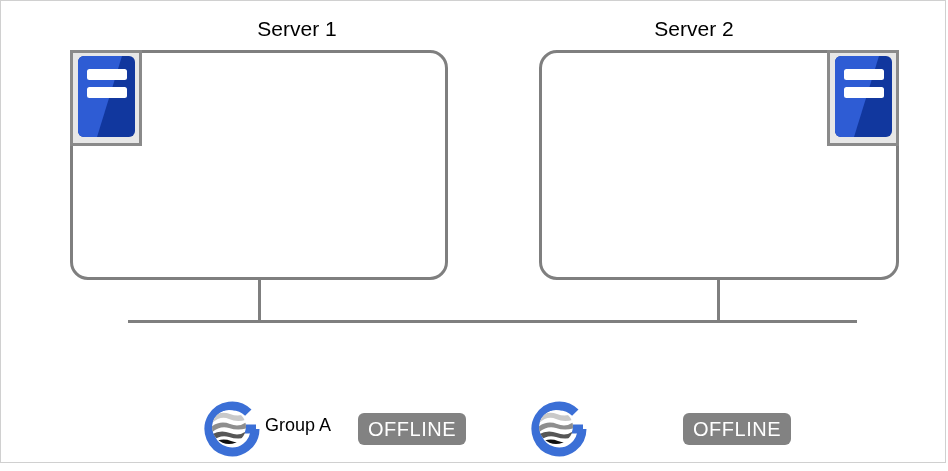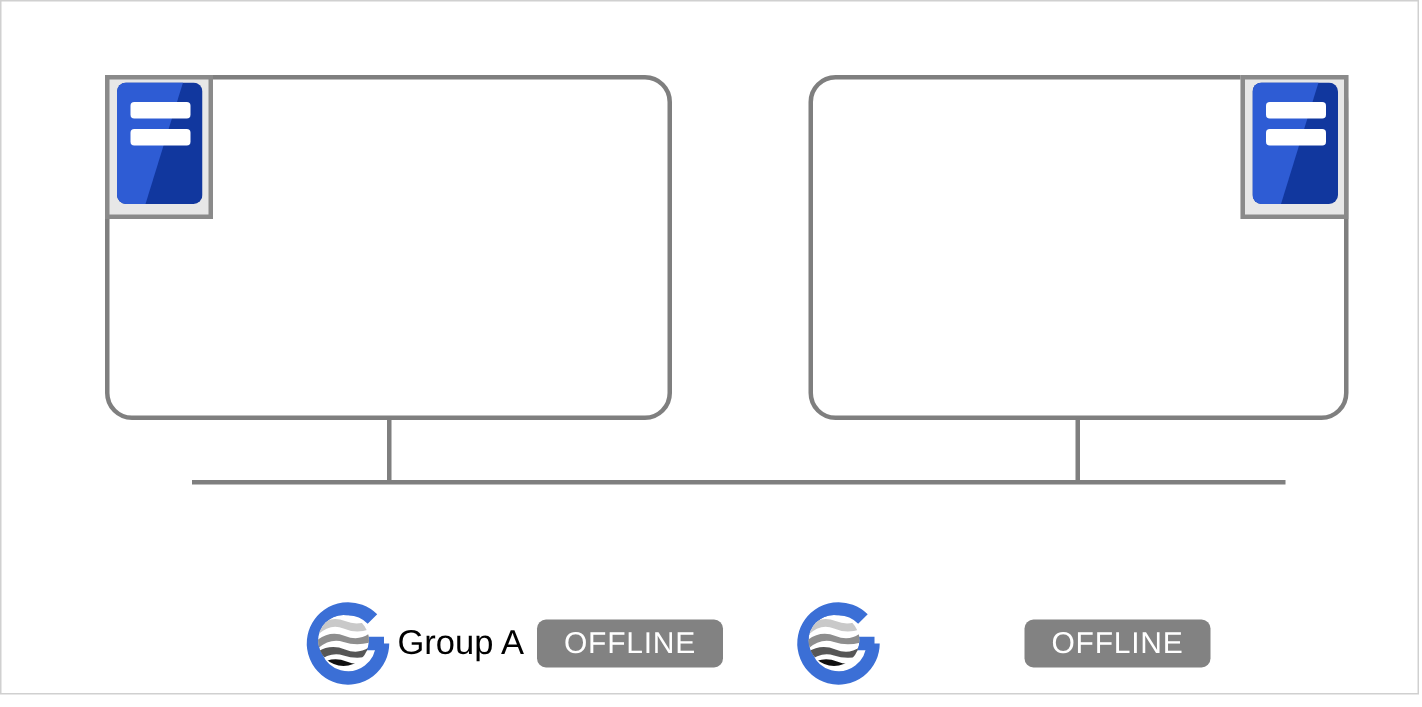--- a/index.html
+++ b/index.html
@@ -20,25 +20,25 @@
 
   .connector-v{position:absolute;width:3px;height:43px;top:279px;background:var(--line);}
   #connector-v1{left:258px;}
   #connector-v2{left:717px;}
   #network-bus{position:absolute;left:128px;top:320px;width:729px;height:3px;background:var(--line);}
 
   .group-logo{position:absolute;top:400px;width:58px;height:58px;}
   #groupA-logo{left:203px;}
   #groupB-logo{left:530px;}
 
-  .group-label{position:absolute;top:415px;font-size:23px;color:#000;white-space:nowrap;}
+  .group-label{position:absolute;top:415px;font-size:18px;color:#000;white-space:nowrap;}
   #groupA-label{left:265px;}
   #groupB-label{left:592px;}
 
-  .status-badge{position:absolute;top:413px;width:124px;height:32px;line-height:32px;border-radius:6px;background:var(--badge_bg);color:var(--badge_text);font-size:20px;text-align:center;letter-spacing:0.5px;}
+  .status-badge{position:absolute;top:413px;width:108px;height:32px;line-height:32px;border-radius:6px;background:var(--badge_bg);color:var(--badge_text);font-size:20px;text-align:center;letter-spacing:0.5px;}
   #groupA-badge{left:358px;}
   #groupB-badge{left:683px;}
 
   
   .tower-body{fill:var(--server_blue_dark);}
   .tower-gloss{fill:var(--server_blue_light);}
   .tower-bar{fill:#ffffff;}
   .g-ring{stroke:var(--logo_blue);fill:none;}
   .g-bar{fill:var(--logo_blue);}
   .sphere-bg{fill:#ffffff;}
@@ -46,20 +46,22 @@
   .wave-2{fill:#8e8e8e;}
   .wave-3{fill:#565656;}
   .wave-4{fill:#101010;}
 </style>
 </head>
 <body>
 
 <div id="stage">
   <div id="frame"></div>
 
+  <div class="server-title" id="server1-title">Server 1</div>
+  <div class="server-title" id="server2-title">Server 2</div>
 
   <div class="server-box" id="server1-box"></div>
   <div class="server-box" id="server2-box"></div>
 
   <div class="connector-v" id="connector-v1"></div>
   <div class="connector-v" id="connector-v2"></div>
   <div id="network-bus"></div>
 
   <div class="icon-box" id="server1-icon-box">
     <span>

